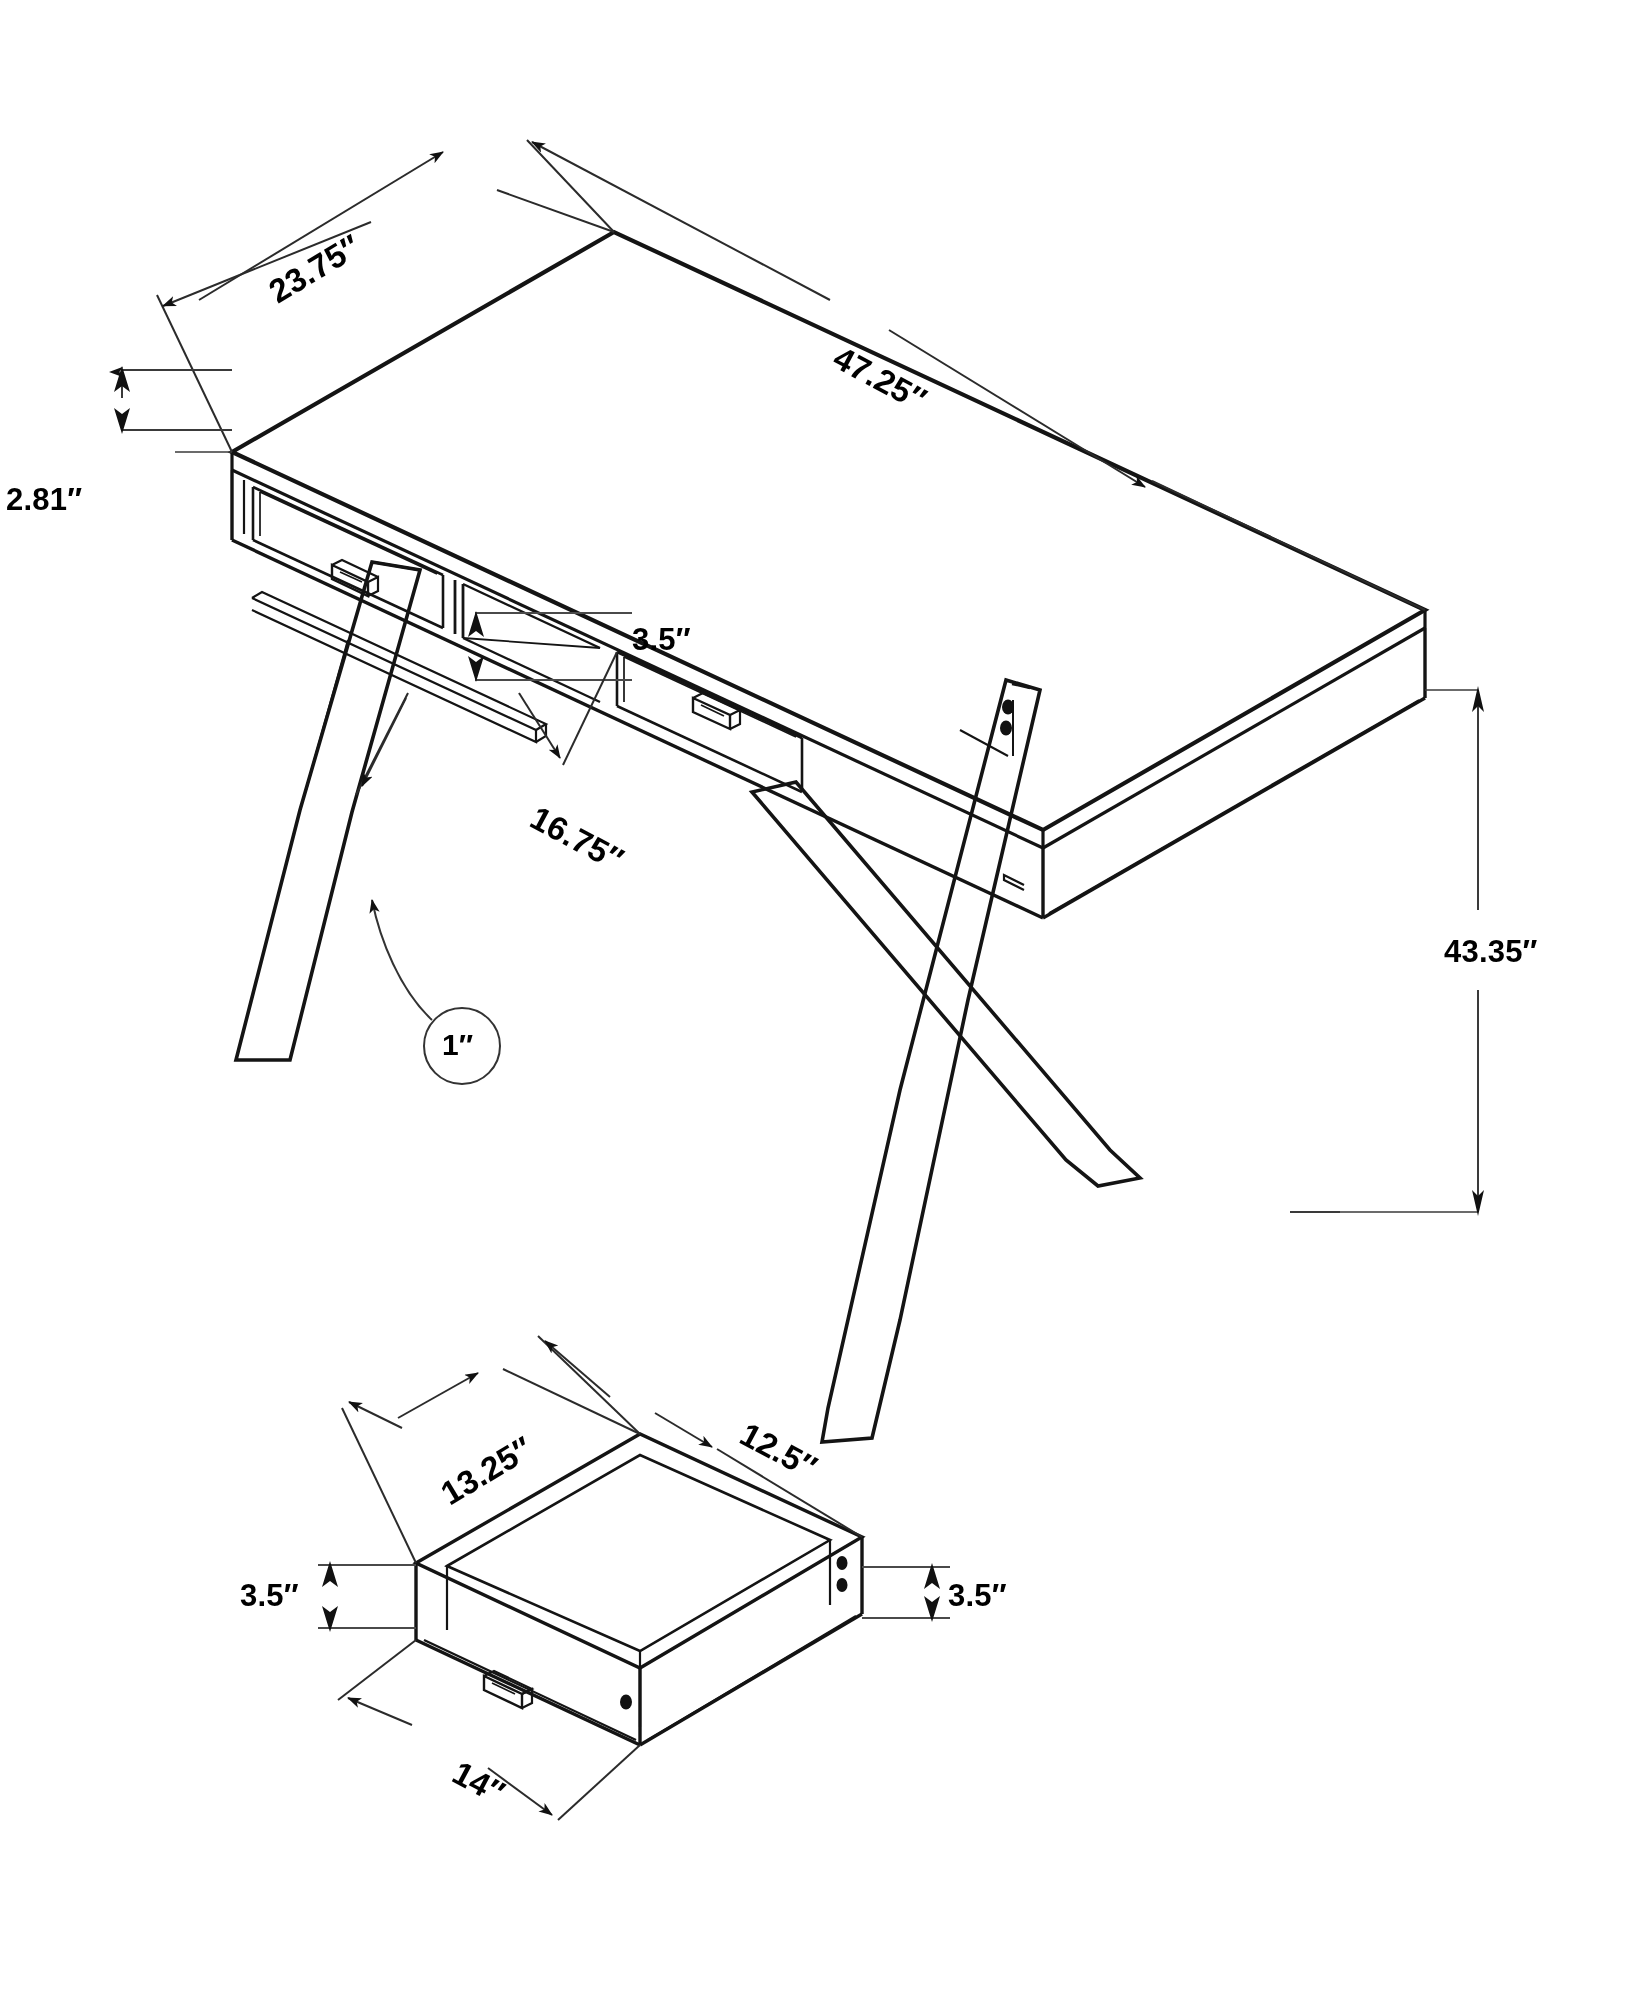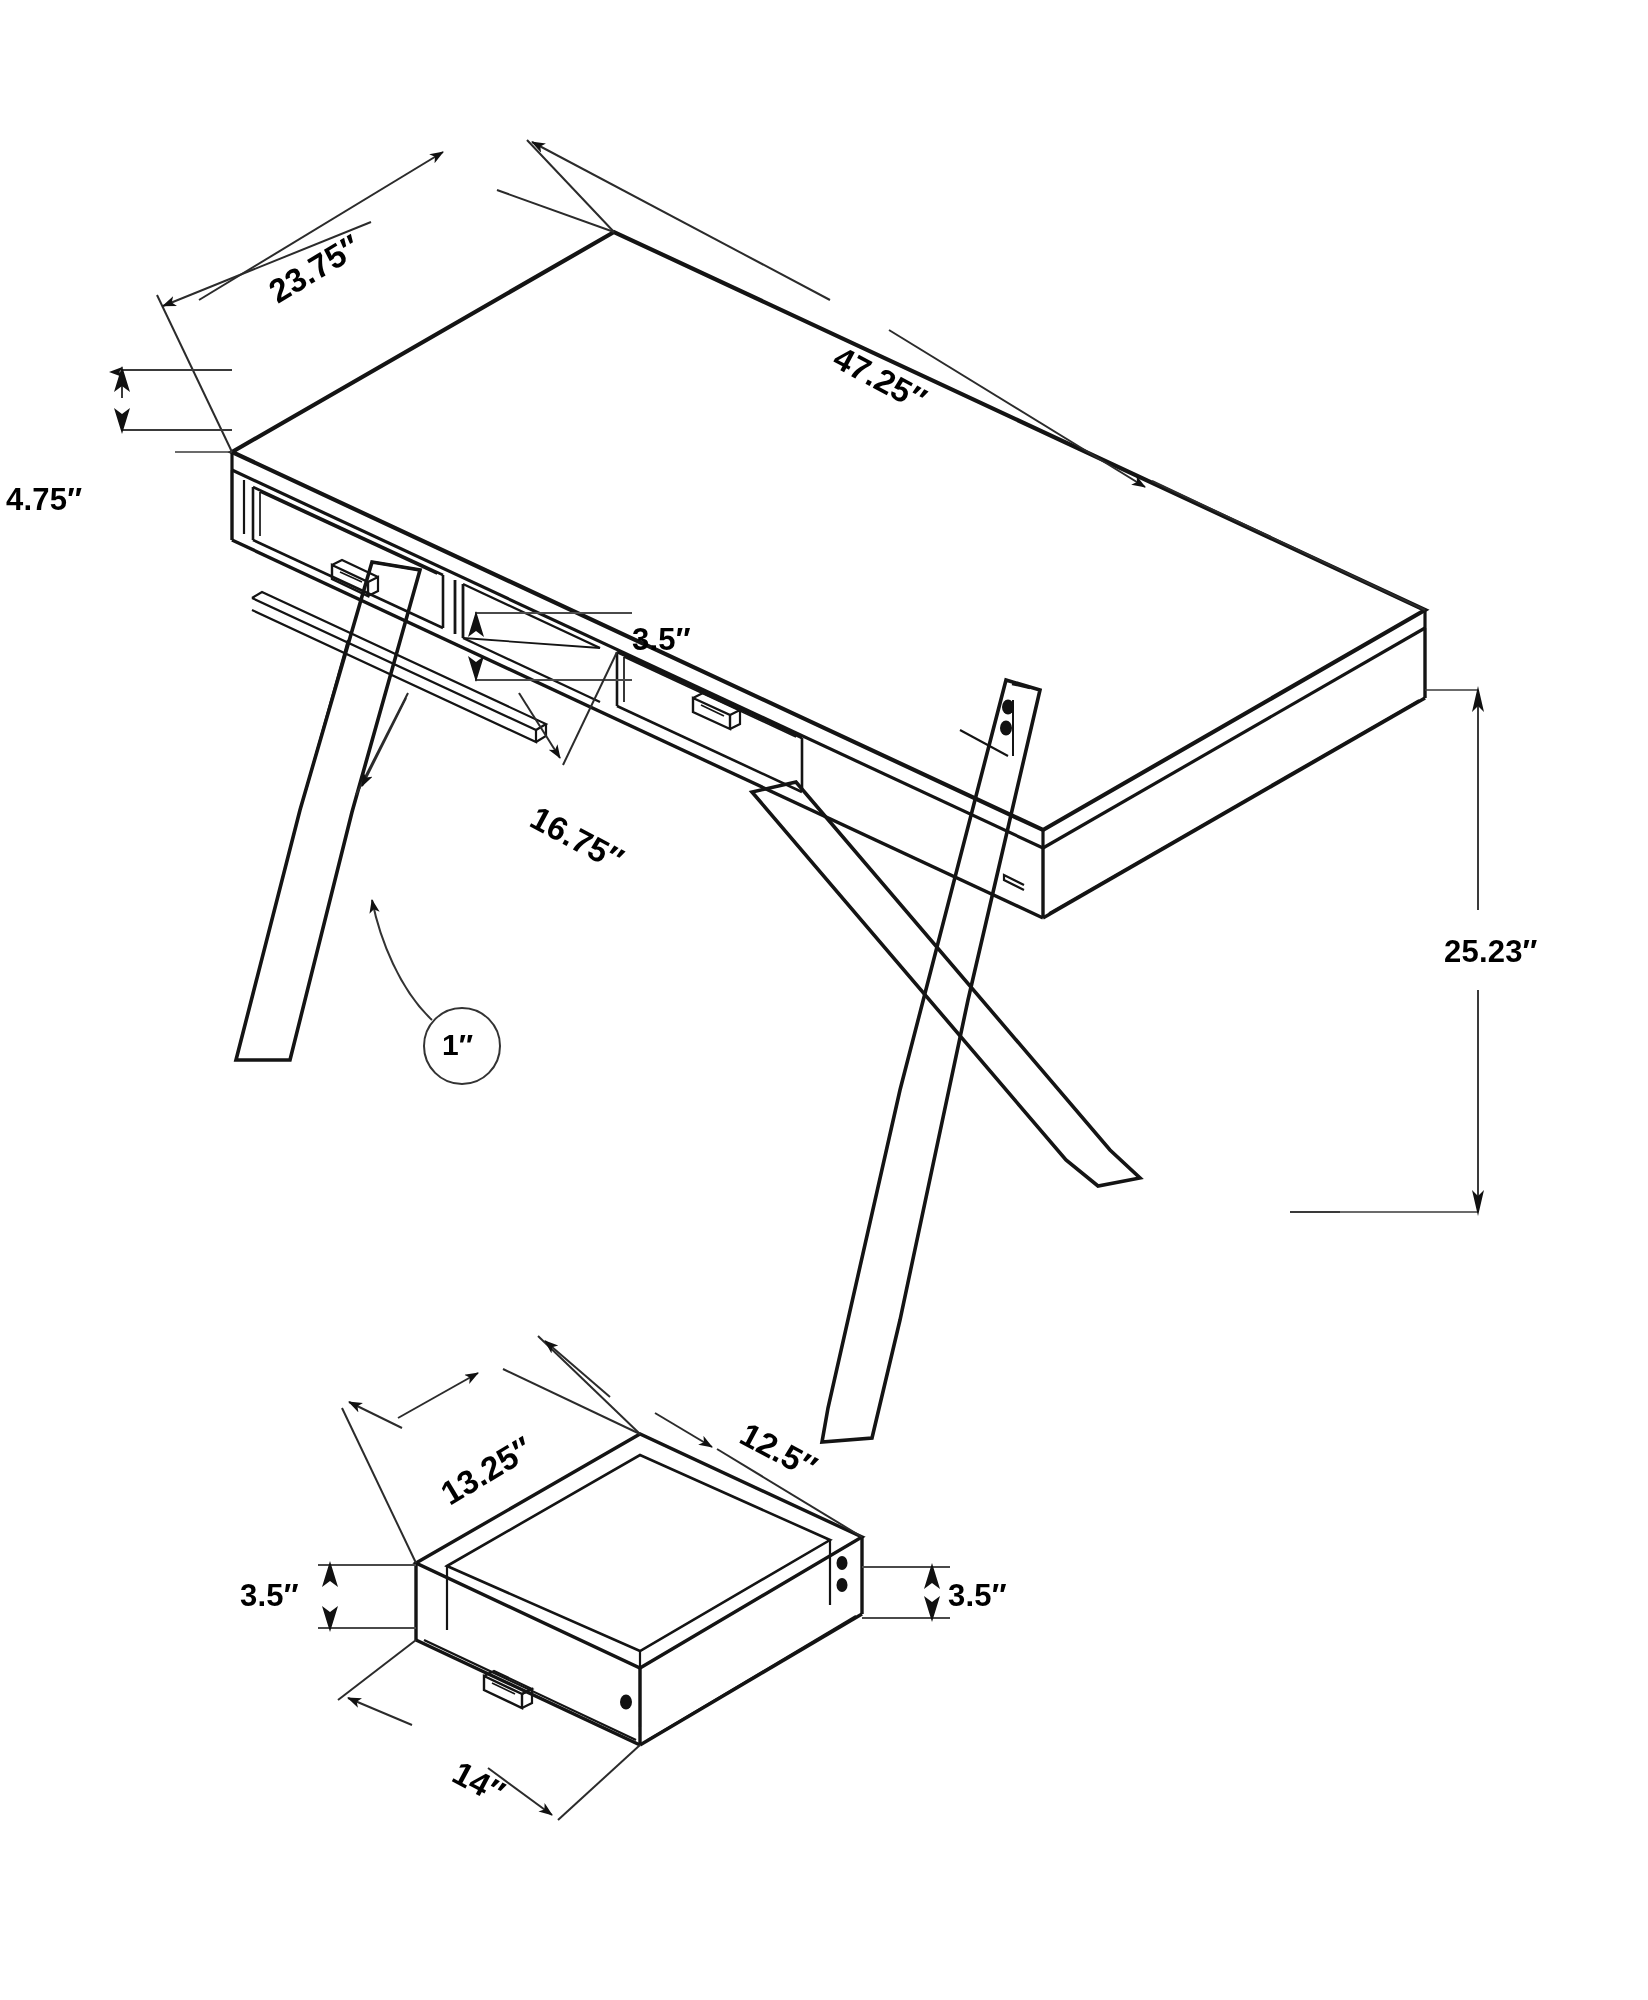--- a/index.html
+++ b/index.html
@@ -326,29 +326,29 @@
         <path d="M488,1768 L552,1815" marker-end="url(#arrowFilled)"></path>
       </g>
 
     </g>
   </svg>
 
   <div class="dim-label big" style="left:265px; top:250px; transform: rotate(-31deg);">23.75″</div>
 
   <div class="dim-label big" style="left:830px; top:360px; transform: rotate(28deg);">47.25″</div>
 
-  <div class="dim-label" style="left:6px; top:482px;">4.75″</div>
+  <div class="dim-label" style="left:6px; top:482px;">2.81″</div>
 
   <div class="dim-label" style="left:632px; top:622px;">3.5″</div>
 
   <div class="dim-label big" style="left:527px; top:820px; transform: rotate(28deg);">16.75″</div>
 
   <div class="callout-label" style="left:442px; top:1028px;">1″</div>
 
-  <div class="dim-label" style="left:1444px; top:934px;">25.23″</div>
+  <div class="dim-label" style="left:1444px; top:934px;">43.35″</div>
 
   <div class="dim-label big" style="left:437px; top:1452px; transform: rotate(-31deg);">13.25″</div>
 
   <div class="dim-label big" style="left:738px; top:1432px; transform: rotate(28deg);">12.5″</div>
 
   <div class="dim-label" style="left:240px; top:1578px;">3.5″</div>
 
   <div class="dim-label" style="left:948px; top:1578px;">3.5″</div>
 
   <div class="dim-label big" style="left:452px; top:1764px; transform: rotate(28deg);">14″</div>

